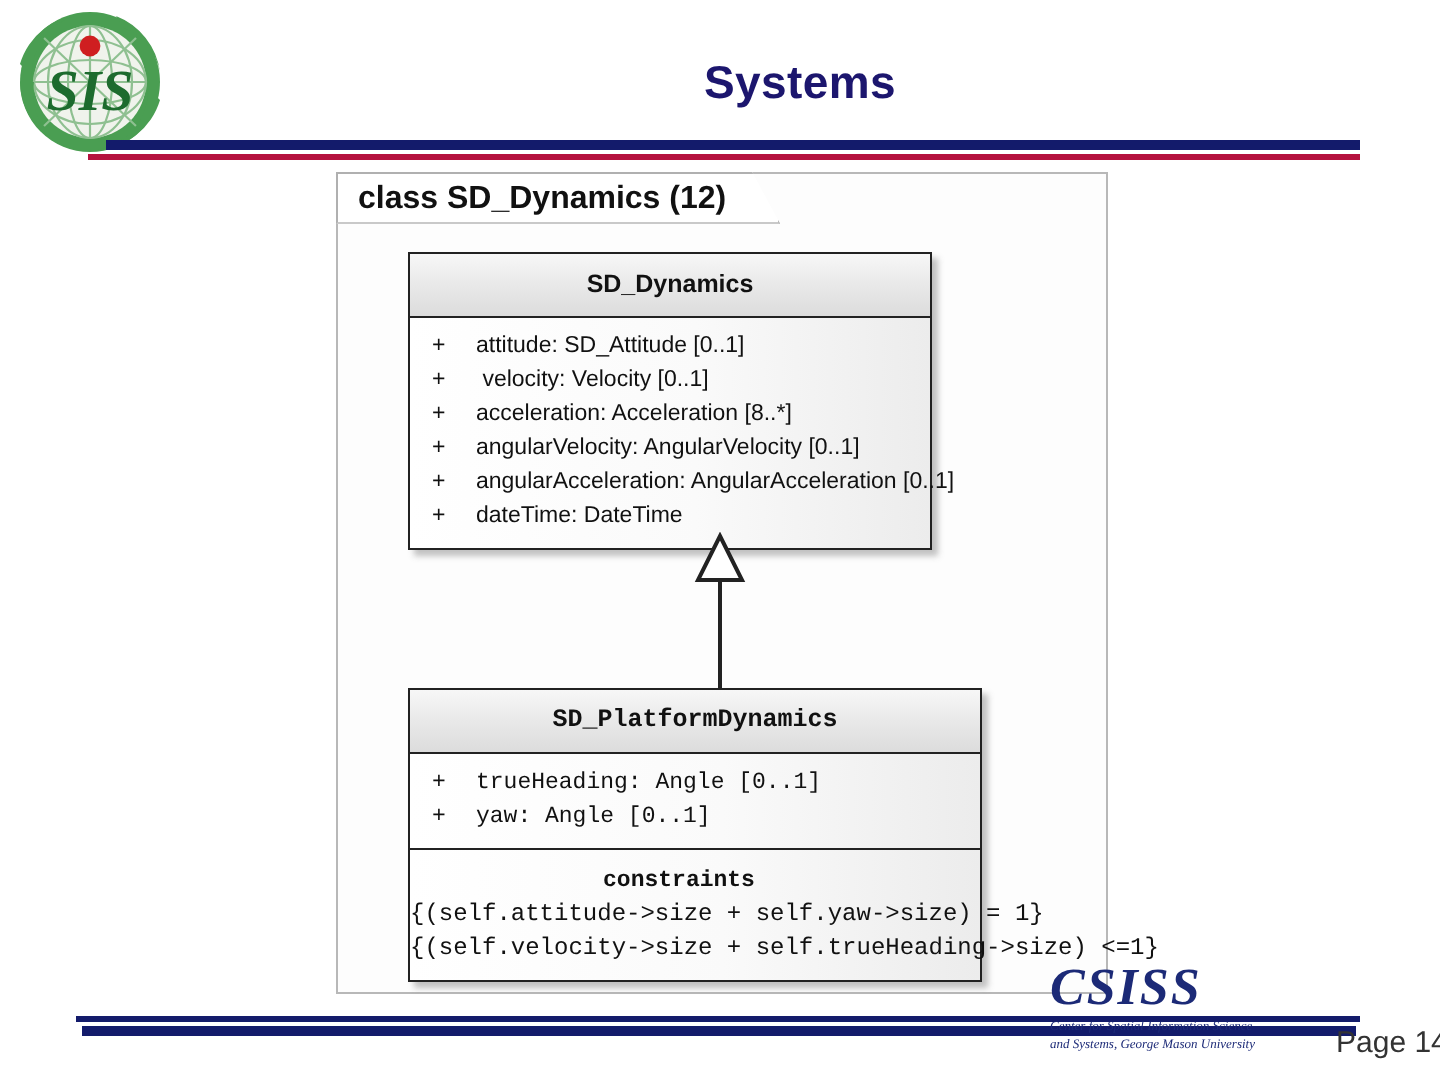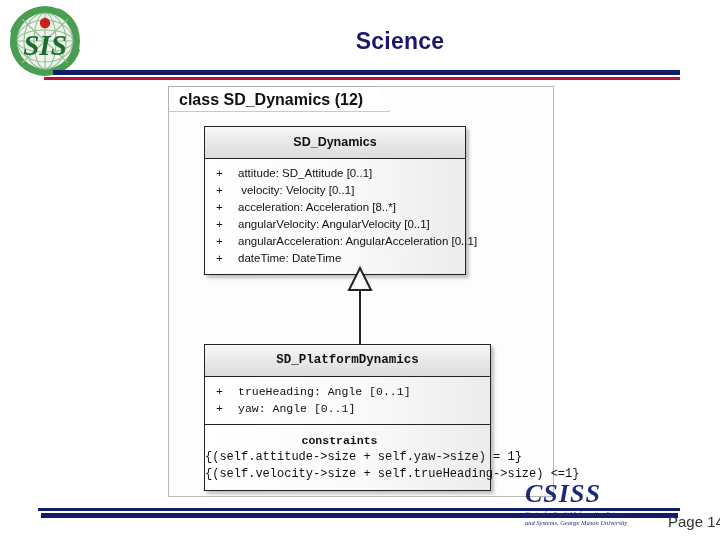--- a/index.html
+++ b/index.html
@@ -211,21 +211,21 @@
       <path d="M78 48 A35 35 0 0 1 46 73 A30 30 0 0 0 72 42 Z" fill="#4a9e52"></path>
       <path d="M8 39 A35 35 0 0 0 30 71 A30 30 0 0 1 15 39 Z" fill="#4a9e52"></path>
       <path d="M56 6 A35 35 0 0 1 78 34 A30 30 0 0 0 60 12 Z" fill="#4a9e52"></path>
 
       <circle cx="43" cy="21" r="5.2" fill="#cf1e20"></circle>
 
       <text x="43" y="53" text-anchor="middle" font-family="Liberation Serif, serif" font-size="29" font-weight="bold" font-style="italic" fill="#1d6b2e">SIS</text>
     </svg>
   </div>
 
-  <div id="page-title">Science</div>
+  <div id="page-title">Systems</div>
   <div id="header-rule-navy"></div>
   <div id="header-rule-crimson"></div>
 </div>
 
 <div id="uml-package"></div>
 <div id="package-tab">class SD_Dynamics (12)</div>
 
 <div class="uml-class" style="left:204px; top:126px; width:262px;">
   <div class="uml-class-name">SD_Dynamics</div>
   <div class="uml-compartment">

